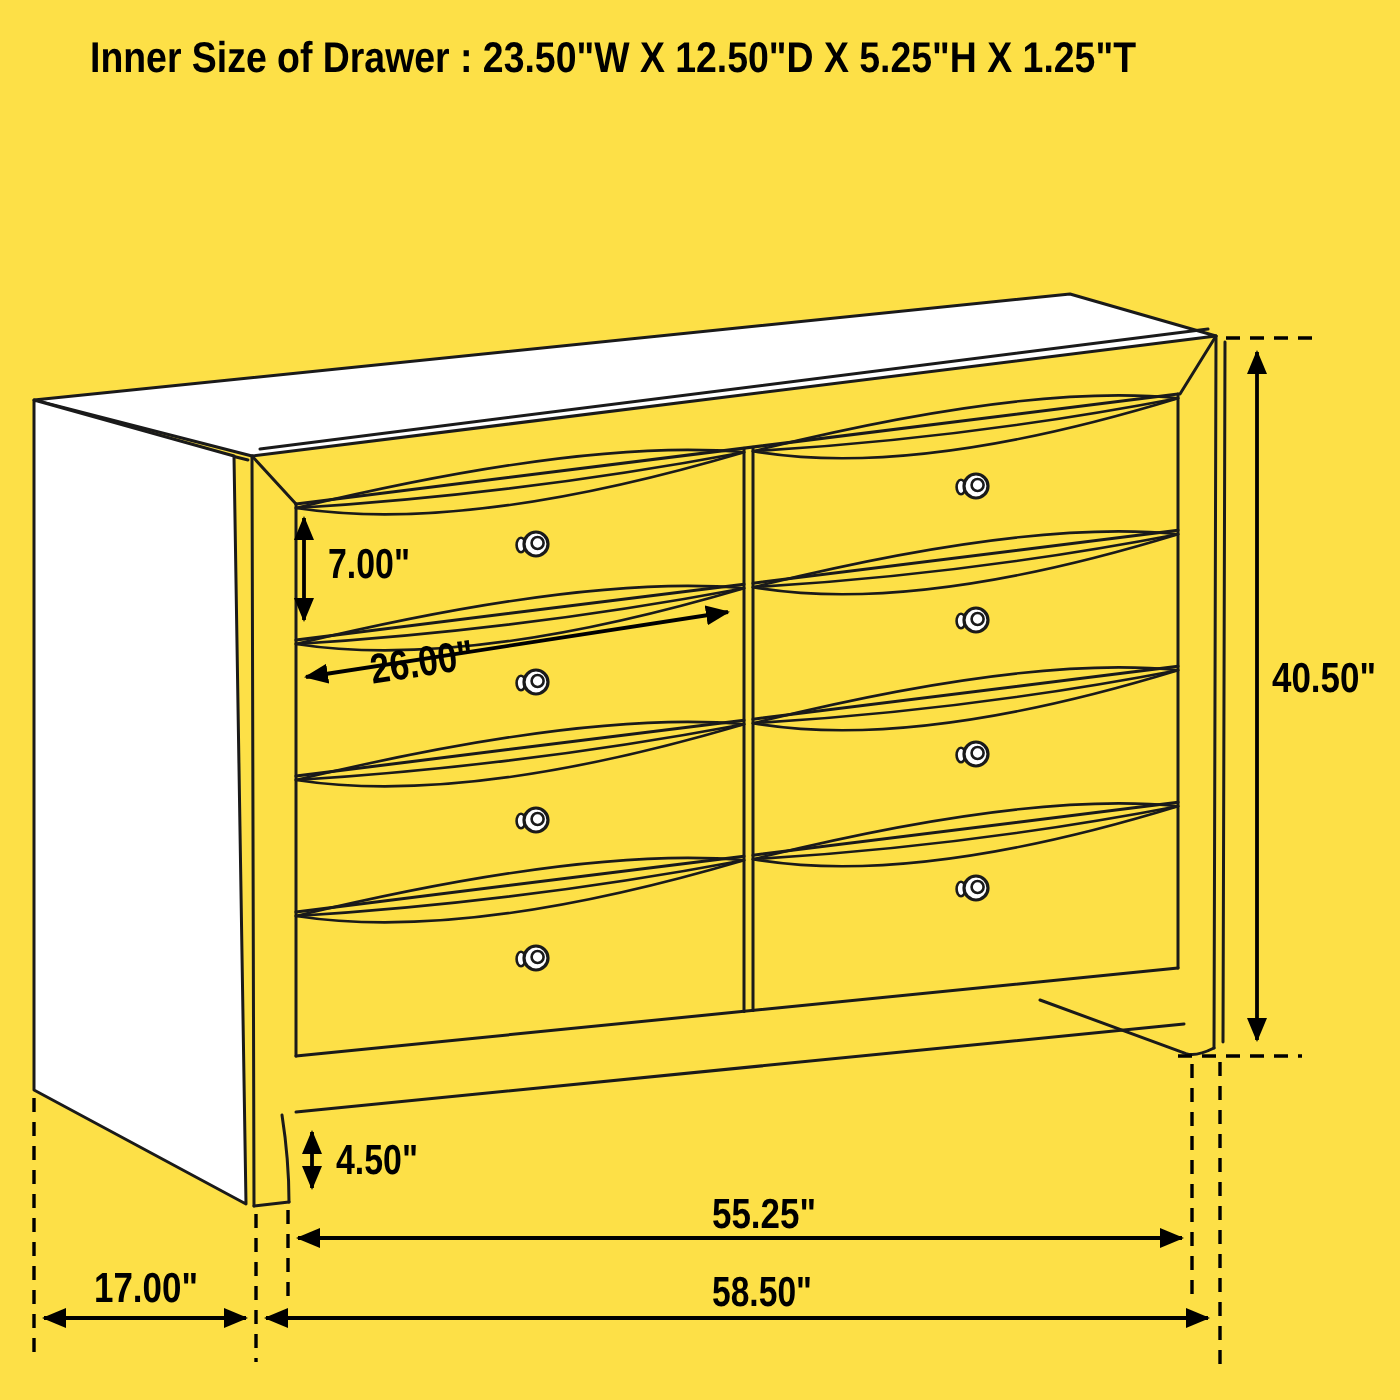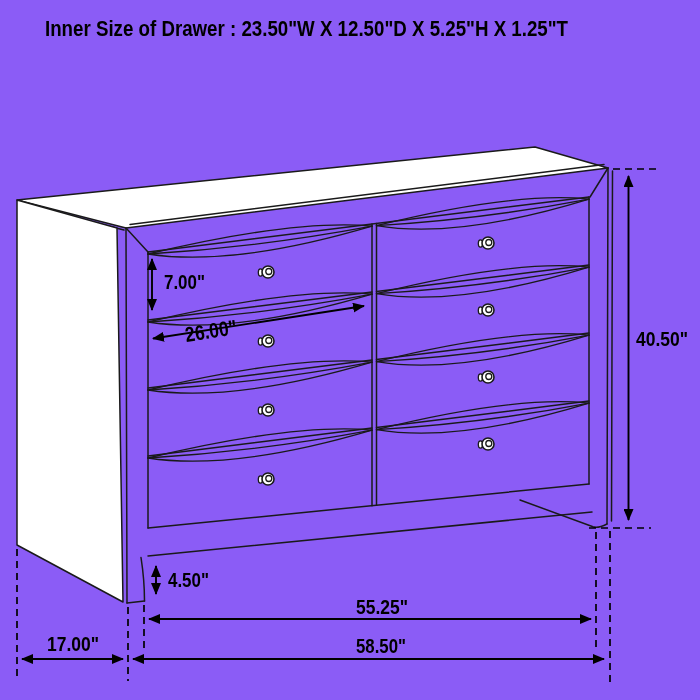--- a/index.html
+++ b/index.html
@@ -1,20 +1,20 @@
 <!DOCTYPE html>
 <html><head>
 <meta charset="utf-8">
 <style>
   html, body { margin: 0; padding: 0; background: #ffffff; }
   .stage {
     position: relative;
     width: 700px;
     height: 700px;
-    background: #8b5cf6;
+    background: #fde047;
     overflow: hidden;
     font-family: "Liberation Sans", sans-serif;
   }
   svg text {
     font-family: "Liberation Sans", sans-serif;
     font-weight: bold;
     fill: #000000;
   }
   .outline { stroke: #1a1a1a; stroke-width: 1.5; fill: none; stroke-linecap: round; stroke-linejoin: round; }
   .face    { stroke: #1a1a1a; stroke-width: 1.5; fill: #ffffff; stroke-linejoin: round; }

